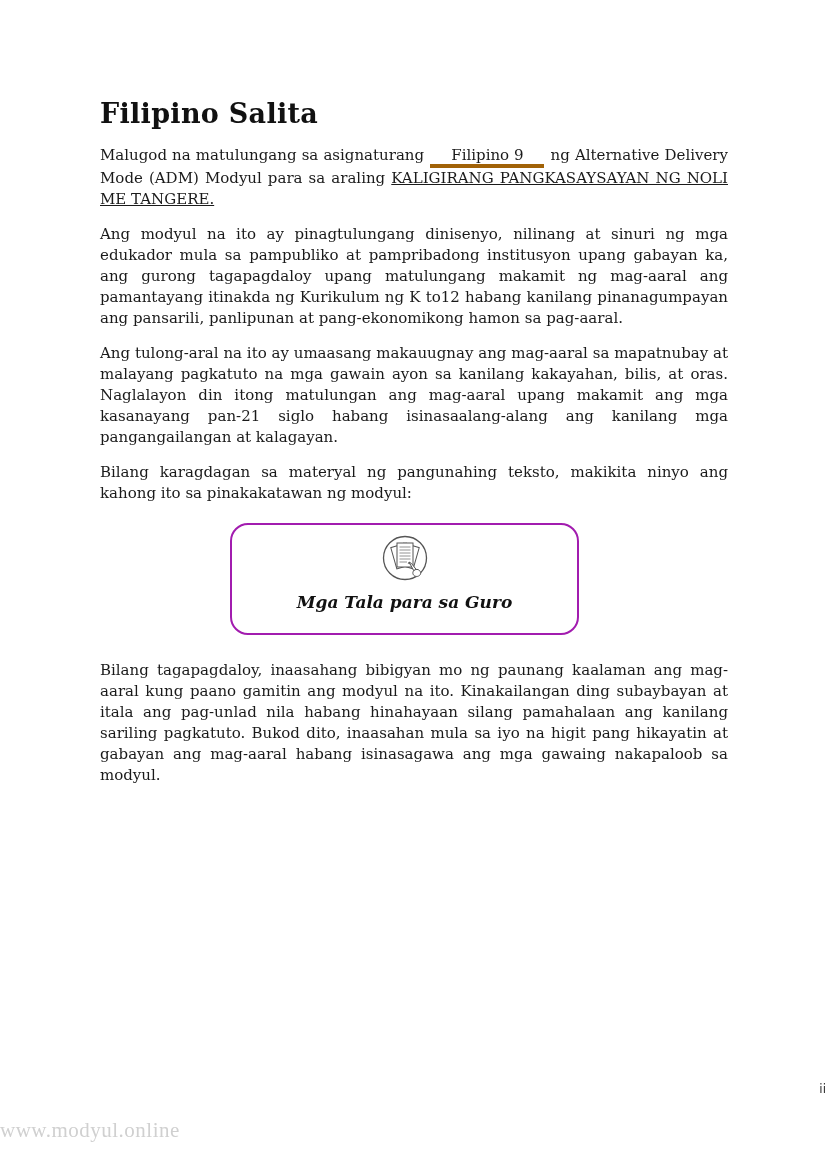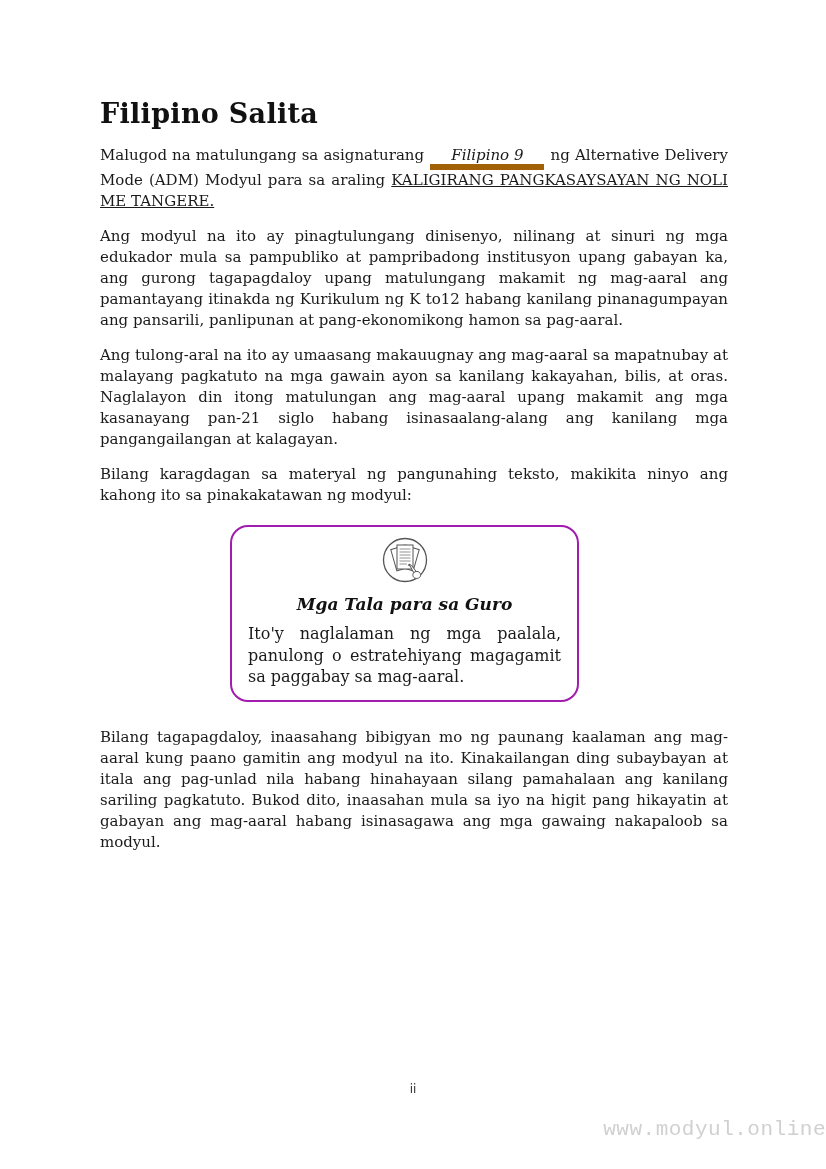--- a/index.html
+++ b/index.html
@@ -34,24 +34,23 @@
   }
   .para {
     font-size: 15px;
     line-height: 21px;
     text-align: justify;
     margin: 0 0 14px 0;
   }
   .filled-blank {
     display: inline-block;
     padding: 0 21px;
-    border-bottom: 6px solid #a16207;
+    border-bottom: 4px solid #a16207;
     line-height: 17px;
     margin: 0 1px;
-    font-style: italic;
   }
   .underlined {
     text-decoration: underline;
   }
   .note-box {
     width: 349px;
     margin: 19px 0 25px 130px;
     border: 2px solid #a21caf;
     border-radius: 18px;
     padding: 6px 16px 12px 16px;
@@ -74,32 +73,32 @@
     font-size: 16px;
     line-height: 21.5px;
     text-align: justify;
     margin: 0;
   }
   .page-number {
     position: absolute;
     left: 0;
     top: 1082px;
     width: 100%;
-    text-align: center;
+    text-align: right;
     font-family: "DejaVu Sans", "Liberation Sans", sans-serif;
     font-size: 12px;
     color: #333333;
   }
   .watermark {
     position: absolute;
     left: 0;
     top: 1118px;
     width: 100%;
-    text-align: right;
-    font-family: Liberation Mono, monospace;
+    text-align: left;
+    font-family: Liberation Serif, serif;
     font-size: 21px;
     color: #d0d0d0;
     letter-spacing: 0.5px;
   }
 </style>
 </head>
 <body>
 
 <div class="page">
   <div class="content">
@@ -136,21 +135,20 @@
             <line x1="19.5" y1="29" x2="27" y2="29"></line>
           </g>
           <g stroke="#555555" stroke-width="1" fill="#ffffff">
             <path d="M29 29 L31.5 30.5 L37 37.5 L34.5 39 Z"></path>
             <path d="M29 29 L30.2 31.6 L27.6 30.2 Z" fill="#555555" stroke="none"></path>
             <path d="M34 37.5 C36.5 35.2 40 36.8 40.6 39.4 C41.2 42 38.2 44.2 35.2 43.2 C32.6 42.2 32.1 39.1 34 37.5 Z"></path>
           </g>
         </svg>
       </div>
       <div class="note-heading">Mga Tala para sa Guro</div>
-      <p class="note-body">Ito'y naglalaman ng mga paalala, panulong o estratehiyang magagamit sa paggabay sa mag-aaral.</p>
     </div>
 
     <p class="para">Bilang tagapagdaloy, inaasahang bibigyan mo ng paunang kaalaman ang mag-aaral kung paano gamitin ang modyul na ito. Kinakailangan ding subaybayan at itala ang pag-unlad nila habang hinahayaan silang pamahalaan ang kanilang sariling pagkatuto. Bukod dito, inaasahan mula sa iyo na higit pang hikayatin at gabayan ang mag-aaral habang isinasagawa ang mga gawaing nakapaloob sa modyul.</p>
 
   </div>
 
   <div class="page-number">ii</div>
   <div class="watermark">www.modyul.online</div>
 </div>
 

